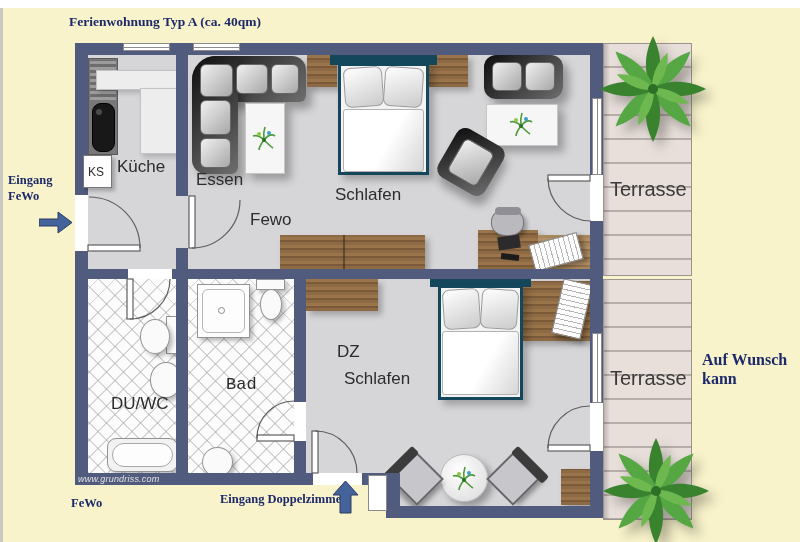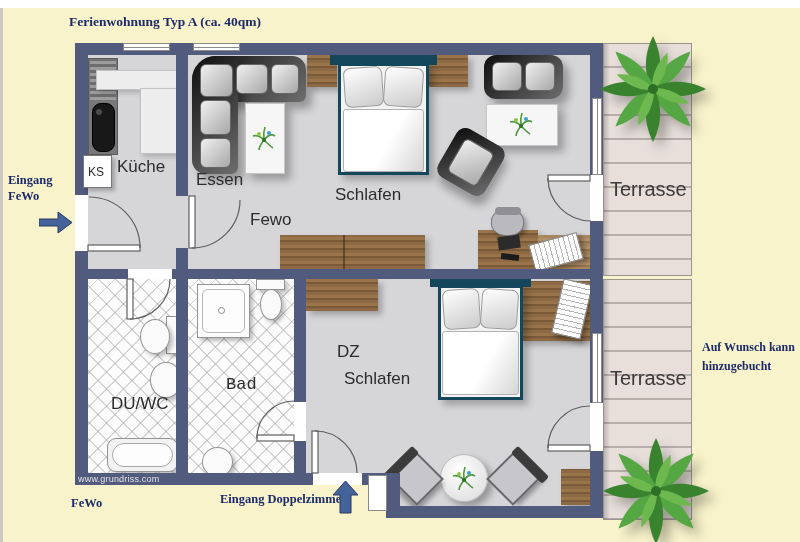--- a/index.html
+++ b/index.html
@@ -288,19 +288,18 @@
     <span style="position:static;display:block;">FeWo</span>
   </div>
   <svg style="left:39px;top:201px;z-index:8;" width="34" height="27" viewBox="0 0 34 27">
     <polygon points="0,10 19,10 19,3 33,13.5 19,24 19,17 0,17" fill="#44639b" stroke="#2a3c63" stroke-width="1"></polygon>
   </svg>
   <div class="navy" style="left:71px;top:488px;font-size:12.5px;">FeWo</div>
   <div class="navy" style="left:220px;top:484px;font-size:12.5px;">Eingang Doppelzimmer</div>
   <svg style="left:332px;top:473px;z-index:8;" width="27" height="33" viewBox="0 0 27 33">
     <polygon points="13.5,0 26,14 19,14 19,32 8,32 8,14 1,14" fill="#44639b" stroke="#2a3c63" stroke-width="1"></polygon>
   </svg>
-  <div class="navy" style="left:702px;top:330px;width:98px;font-size:12px;line-height:19px;white-space:normal;">
+  <div class="navy" style="left:702px;top:342px;width:98px;font-size:16px;line-height:19px;white-space:normal;">
     <span style="position:static;display:block;">Auf Wunsch kann</span>
-    <span style="position:static;display:block;">hinzugebucht</span>
-  </div>
-  <div id="watermark" style="left:78px;top:466px;">www.grundriss.com</div>
+  </div>
+  <div id="watermark" style="left:78px;top:466px;font-style:italic;">www.grundriss.com</div>
 
 </div>
 
 </body></html>

